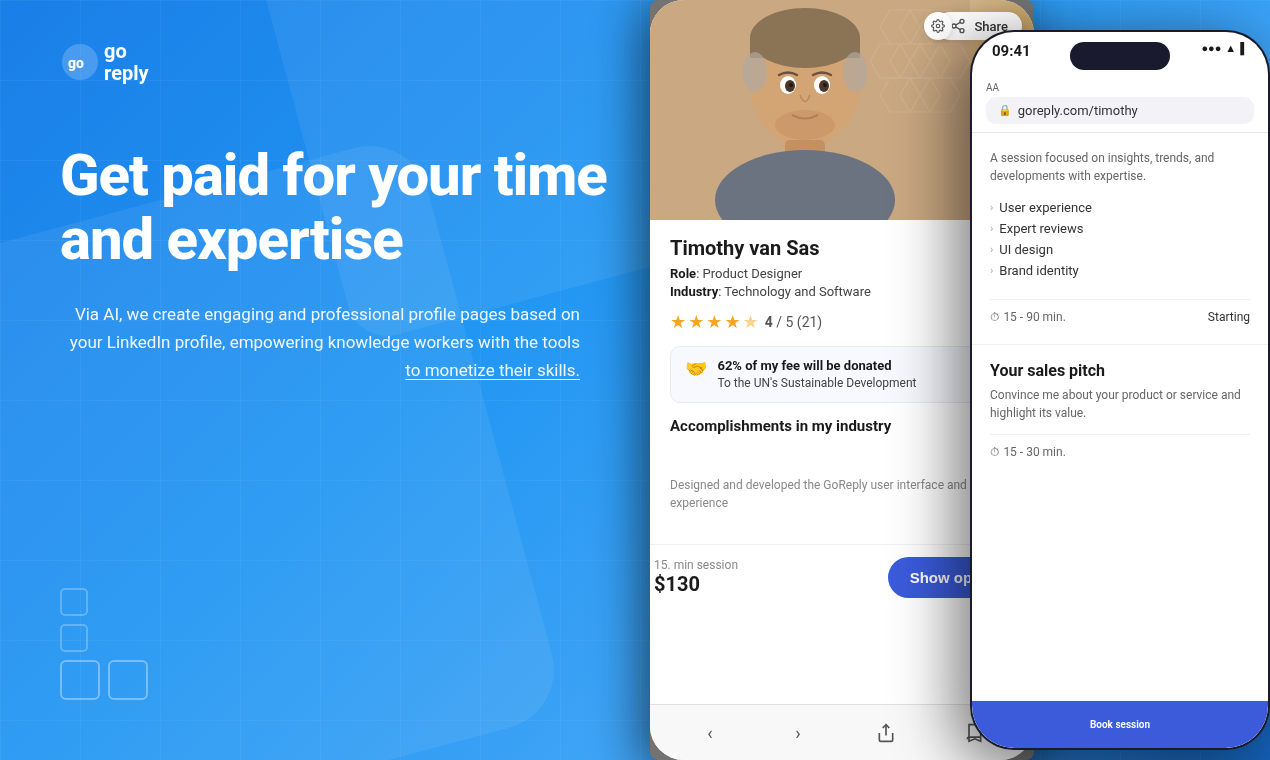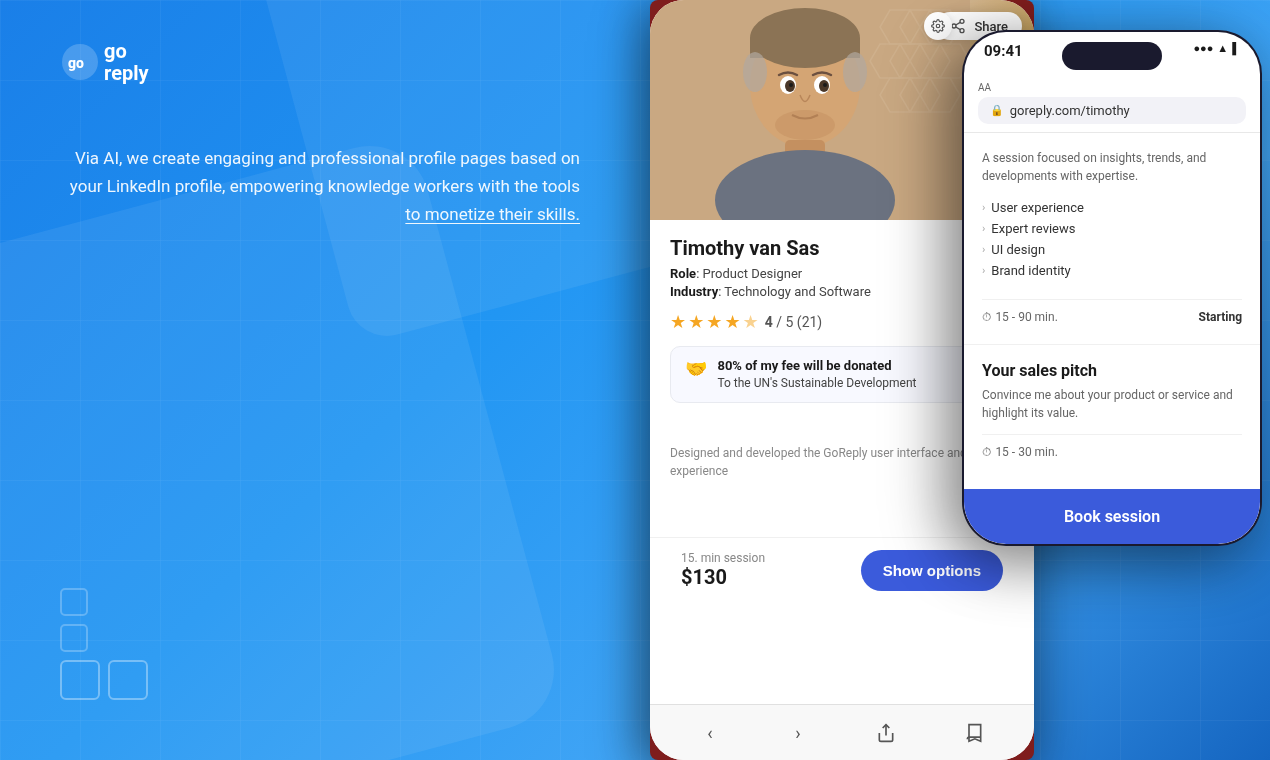--- a/index.html
+++ b/index.html
@@ -132,21 +132,21 @@
       z-index: 5;
     }
 
     
     .phone-1 {
       position: absolute;
       top: 0;
       left: 20px;
       width: 384px;
       height: 760px;
-      background: #7f1d1d;
+      background: #737373;
       border-radius: 8px;
       overflow: hidden;
       box-shadow: -10px 0 40px rgba(0,0,0,0.3), 0 20px 60px rgba(0,0,0,0.4);
       z-index: 6;
     }
 
     .phone-1-screen {
       position: absolute;
       inset: 0;
       background: white;
@@ -259,24 +259,23 @@
       line-height: 1.5;
       margin-bottom: 16px;
       margin-top: 41px;
     }
 
     
     .action-bar {
       display: flex;
       align-items: center;
       justify-content: space-between;
-      padding: 12px 31px;
+      padding: 12px 4px;
       background: white;
       border-top: 1px solid #f0f0f0;
-      margin-top: 25px;
     }
     .session-info { }
     .session-label { font-size: 12px; color: #888; }
     .session-price {
       font-size: 20px;
       font-weight: 700;
       color: #1a1a1a;
     }
     .show-options-btn {
       background: #3b5bdb;
@@ -308,23 +307,23 @@
       display: flex;
       align-items: center;
       justify-content: center;
       font-size: 18px;
     }
 
     
     .phone-2 {
       position: absolute;
       top: 30px;
-      right: 8px;
+      right: 0;
       width: 300px;
-      height: 516px;
+      height: 720px;
       background: #1a1a2e;
       border-radius: 44px;
       overflow: hidden;
       box-shadow: -20px 10px 60px rgba(0,0,0,0.35), 0 20px 60px rgba(0,0,0,0.25);
       z-index: 8;
       margin-left: 48px;
     }
 
     .phone-2-screen {
       position: absolute;
@@ -422,33 +421,33 @@
       align-items: center;
       justify-content: space-between;
       font-size: 12px;
       color: #666;
       padding-top: 10px;
       border-top: 1px solid #f0f0f0;
       margin-bottom: 20px;
     }
     .meta-time { display: flex; align-items: center; gap: 4px; }
     .clock-icon { font-size: 12px; }
-    .meta-price { color: #333; font-weight: 700; }
+    .meta-price { color: #333; font-weight: 400; }
 
     .divider { height: 1px; background: #f0f0f0; margin: 0 -18px 16px; }
 
     .book-session-btn {
       position: absolute;
       bottom: 0;
       left: 0; right: 0;
       background: #3b5bdb;
       color: white;
       text-align: center;
       padding: 18px;
-      font-size: 16px;
+      font-size: 10px;
       font-weight: 600;
       cursor: pointer;
       border-radius: 0 0 42px 42px;
     }
 
     
     .deco-circle {
       position: absolute;
       bottom: 30px;
       left: 50%;
@@ -474,20 +473,21 @@
     <svg class="logo-icon" viewBox="0 0 40 40" fill="none">
       <circle cx="20" cy="20" r="18" fill="white" opacity="0.2"></circle>
       <text x="8" y="26" font-size="14" fill="white" font-weight="800">go</text>
     </svg>
     <div class="logo-text">
       <span>go</span>
       <span>reply</span>
     </div>
   </div>
 
+  <h1 class="hero-title">Get paid for your time and expertise</h1>
 
   <p class="hero-subtitle">
     Via AI, we create engaging and professional profile pages based on your LinkedIn profile, empowering knowledge workers with the tools <span class="underline">to monetize their skills.</span>
   </p>
 
   <div class="deco-squares">
     <div class="deco-row">
       <div class="deco-sq-sm"></div>
     </div>
     <div class="deco-row">
@@ -589,25 +589,26 @@
             <span class="star-half" style="color:#f5a623;opacity:0.5;">★</span>
           </div>
           <span class="rating-text">
             <strong>4</strong> / <span>5</span>&nbsp;<span>(21)</span>
           </span>
         </div>
 
         <div class="donation-banner">
           <span class="donation-icon">🤝</span>
           <div class="donation-text">
-            <strong>80% of my fee will be donated</strong><br>
+            <strong>62% of my fee will be donated</strong><br>
             <span>To the UN's Sustainable Development</span>
           </div>
         </div>
 
+        <div class="accomplishments-title">Accomplishments in my industry</div>
         <div class="accomplishments-text">Designed and developed the GoReply user interface and experience</div>
       </div>
 
       <div class="action-bar">
         <div class="session-info">
           <div class="session-label">15. min session</div>
           <div class="session-price">$130</div>
         </div>
         <button class="show-options-btn">Show options</button>
       </div>

